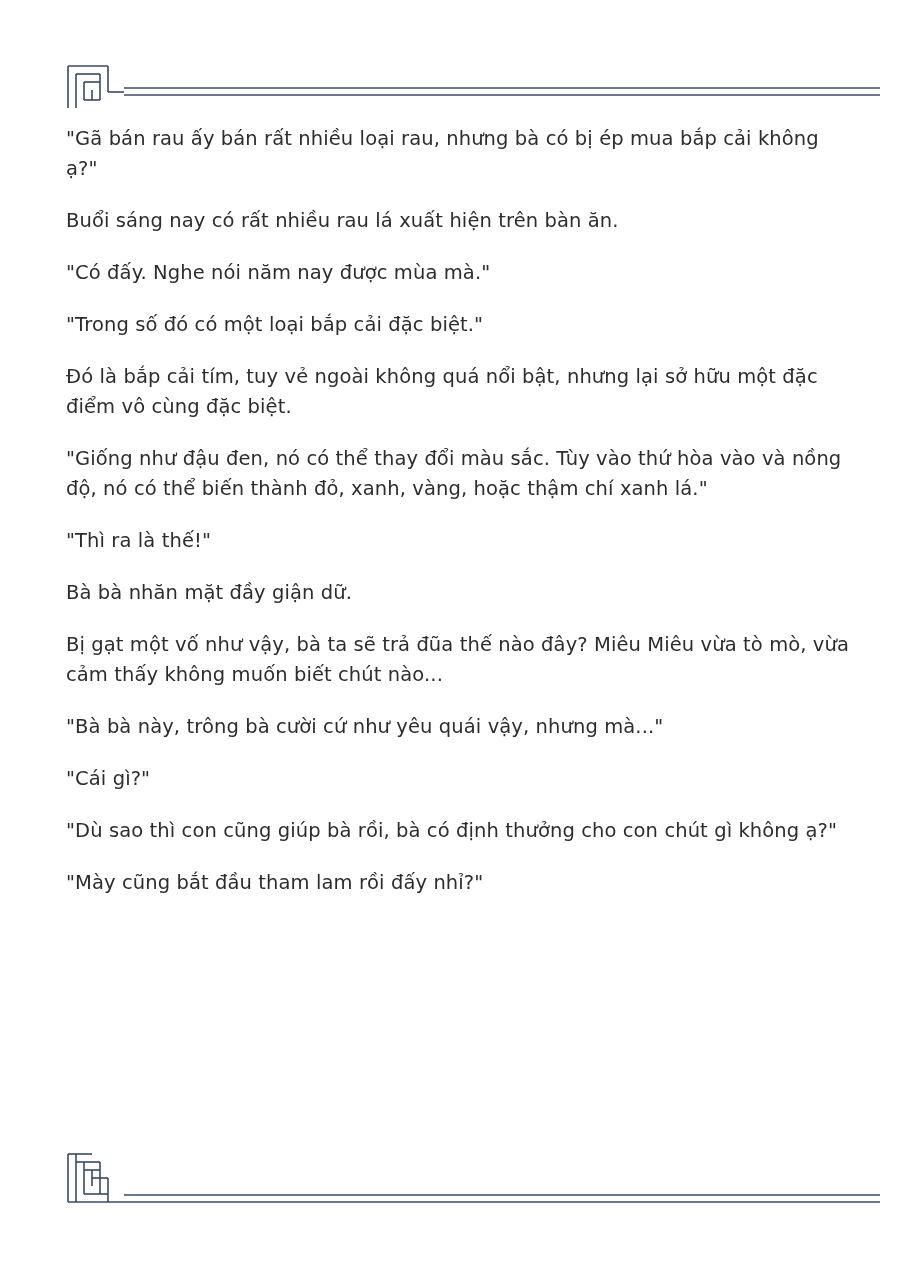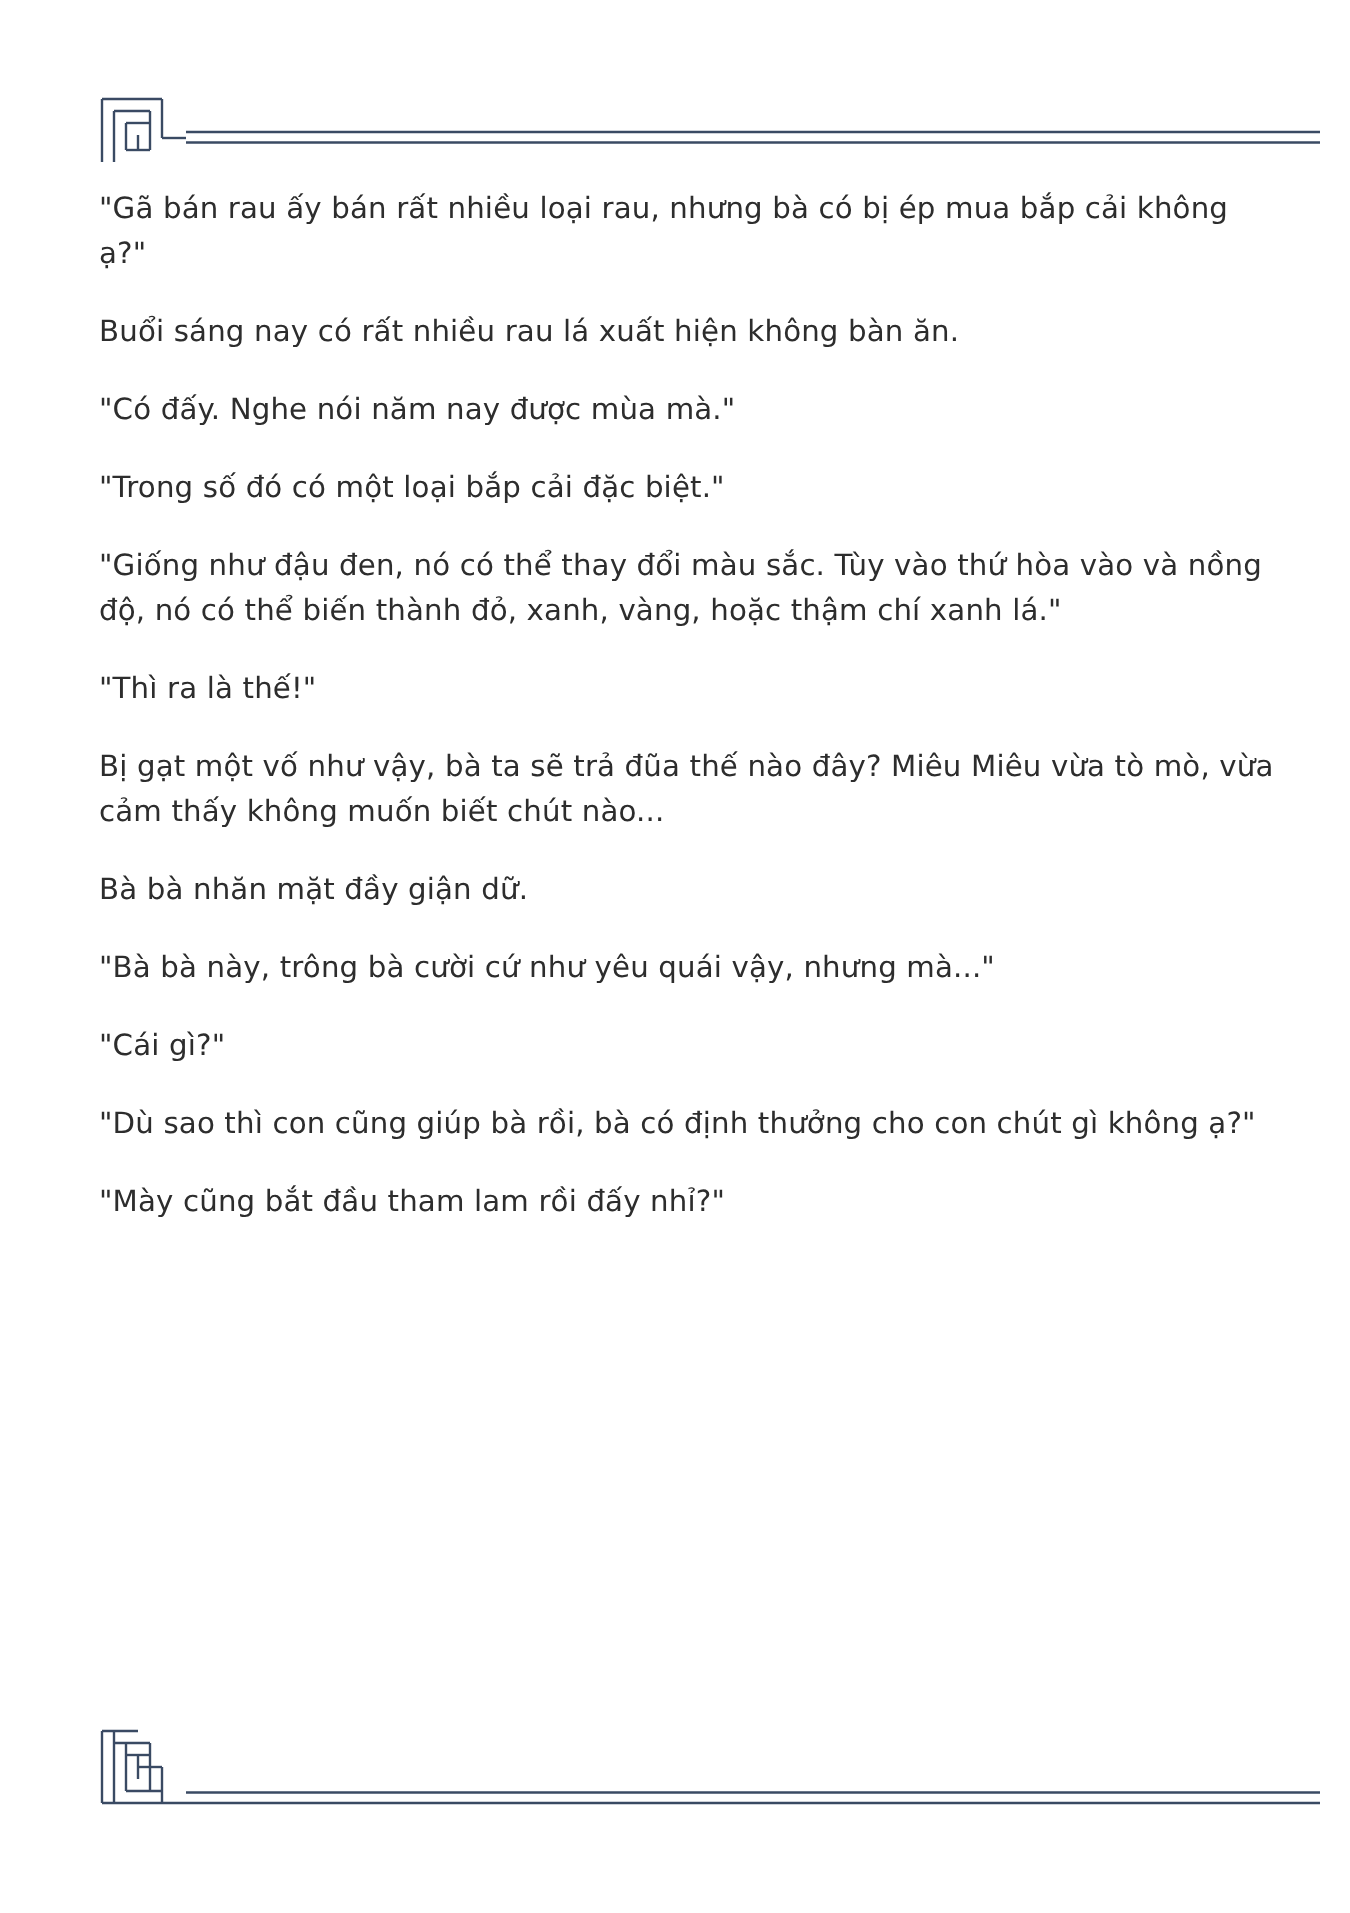--- a/index.html
+++ b/index.html
@@ -85,27 +85,28 @@
         <path d="M46,30 L62,30"></path>
 
         <path d="M62,26 L818,26"></path>
         <path d="M62,33 L818,33"></path>
       </g>
     </svg>
   </div>
 
   <div class="content">
     <p class="para">"Gã bán rau ấy bán rất nhiều loại rau, nhưng bà có bị ép mua bắp cải không ạ?"</p>
-    <p class="para">Buổi sáng nay có rất nhiều rau lá xuất hiện không bàn ăn.</p>
+    <p class="para">Buổi sáng nay có rất nhiều rau lá xuất hiện trên bàn ăn.</p>
     <p class="para">"Có đấy. Nghe nói năm nay được mùa mà."</p>
     <p class="para">"Trong số đó có một loại bắp cải đặc biệt."</p>
+    <p class="para">Đó là bắp cải tím, tuy vẻ ngoài không quá nổi bật, nhưng lại sở hữu một đặc điểm vô cùng đặc biệt.</p>
     <p class="para">"Giống như đậu đen, nó có thể thay đổi màu sắc. Tùy vào thứ hòa vào và nồng độ, nó có thể biến thành đỏ, xanh, vàng, hoặc thậm chí xanh lá."</p>
     <p class="para">"Thì ra là thế!"</p>
+    <p class="para">Bà bà nhăn mặt đầy giận dữ.</p>
     <p class="para">Bị gạt một vố như vậy, bà ta sẽ trả đũa thế nào đây? Miêu Miêu vừa tò mò, vừa cảm thấy không muốn biết chút nào...</p>
-    <p class="para">Bà bà nhăn mặt đầy giận dữ.</p>
     <p class="para">"Bà bà này, trông bà cười cứ như yêu quái vậy, nhưng mà..."</p>
     <p class="para">"Cái gì?"</p>
     <p class="para">"Dù sao thì con cũng giúp bà rồi, bà có định thưởng cho con chút gì không ạ?"</p>
     <p class="para">"Mày cũng bắt đầu tham lam rồi đấy nhỉ?"</p>
   </div>
 
   <div class="ornament-bottom">
     <svg width="820" height="60" viewBox="0 0 820 60" xmlns="http://www.w3.org/2000/svg">
       <g fill="none" stroke="#3a4a63" stroke-width="1.6">
         <path d="M6,6 L6,54"></path>

